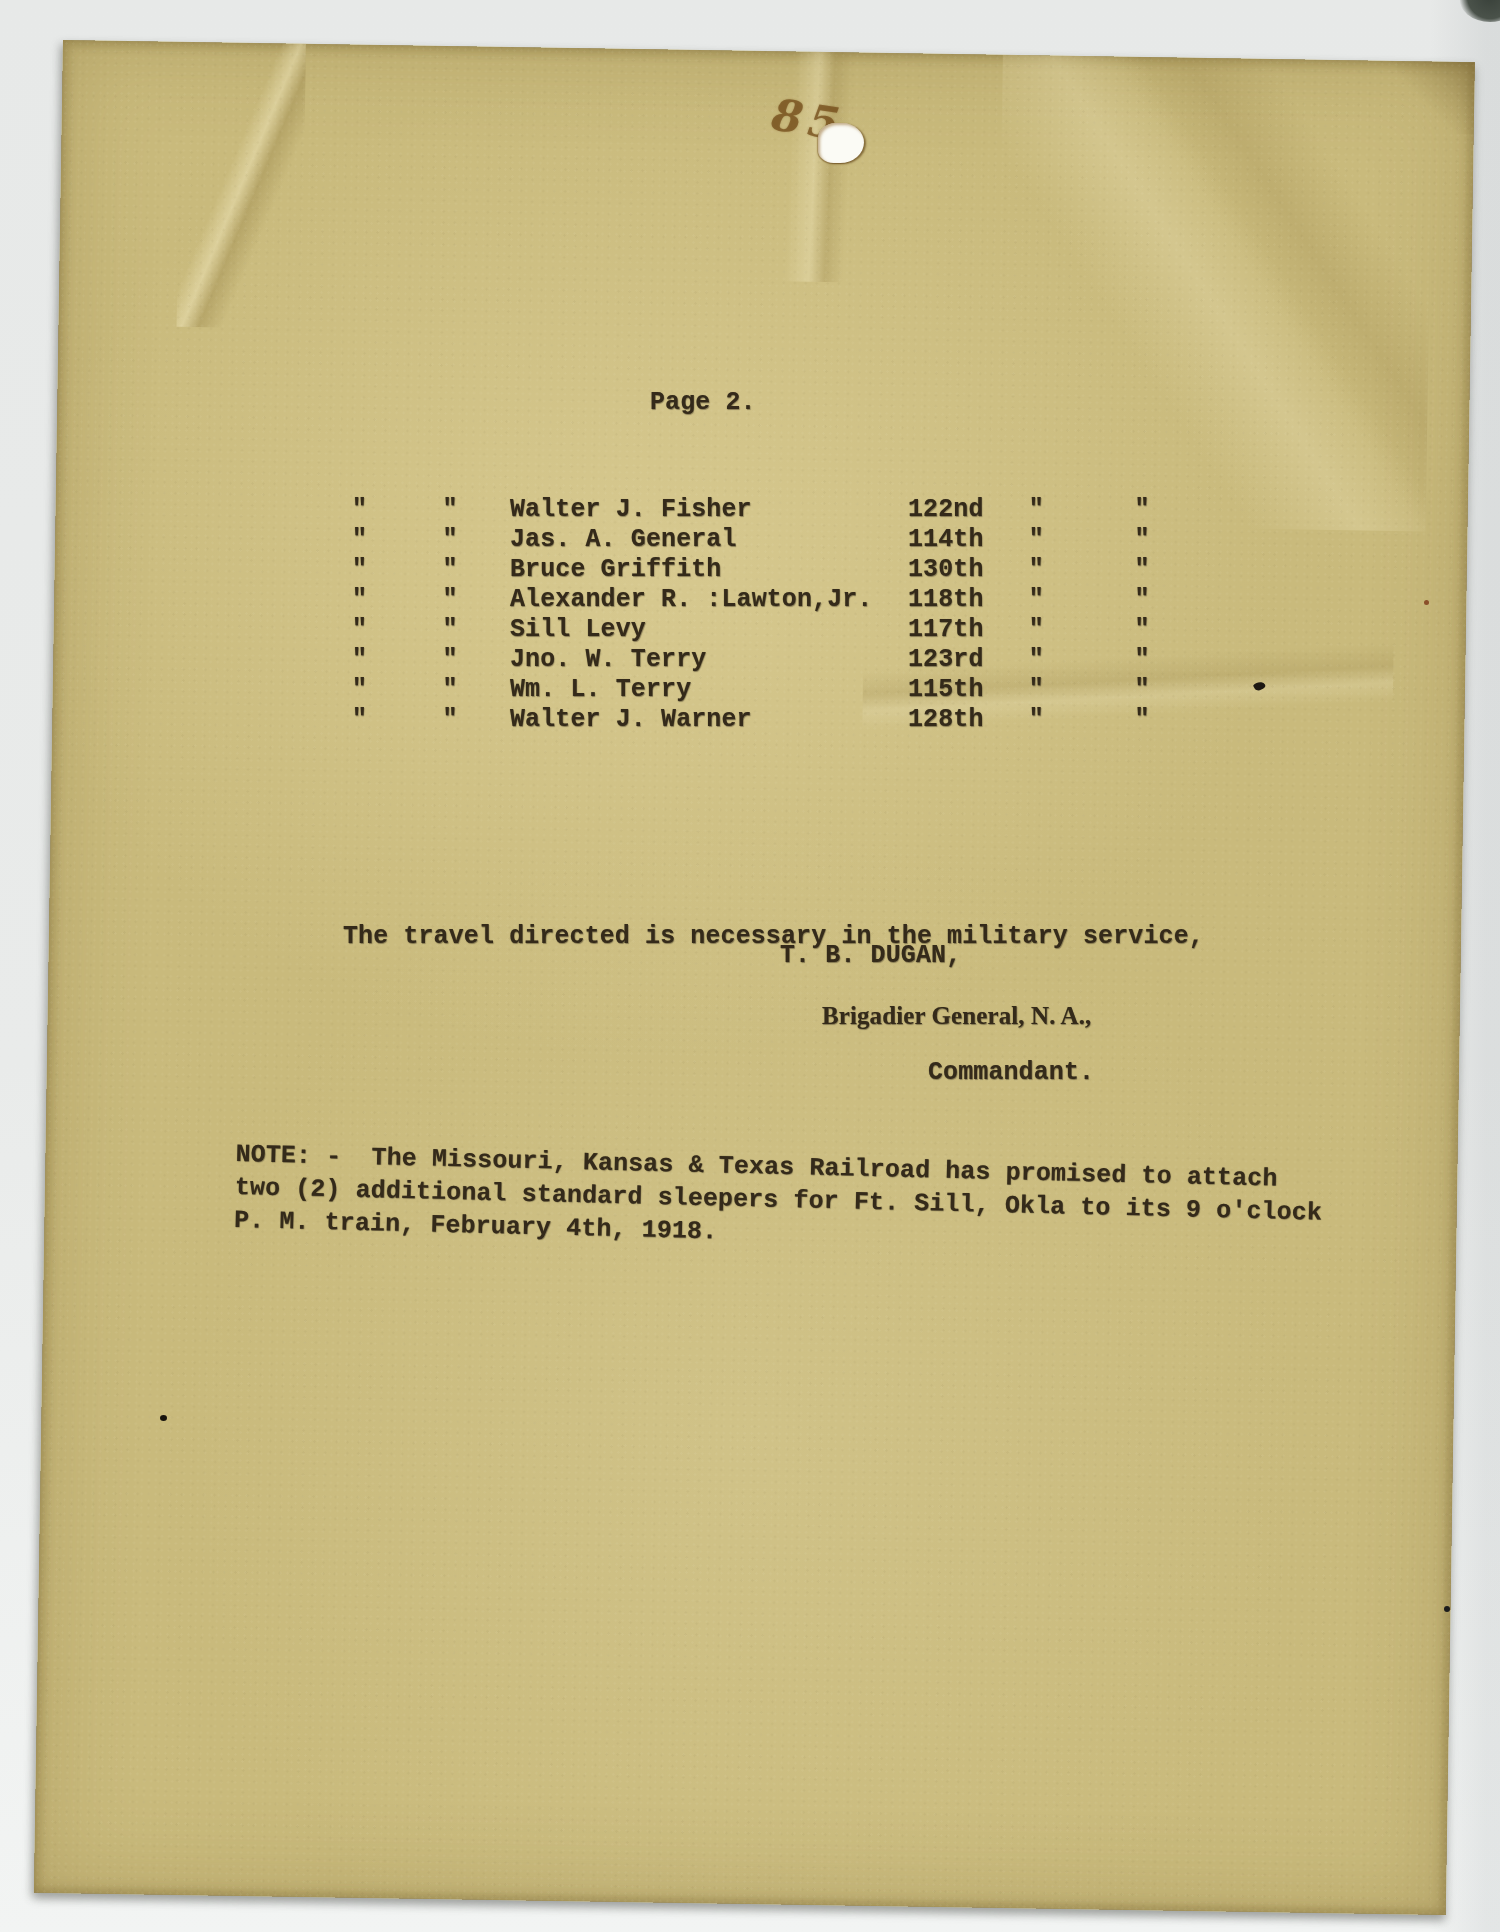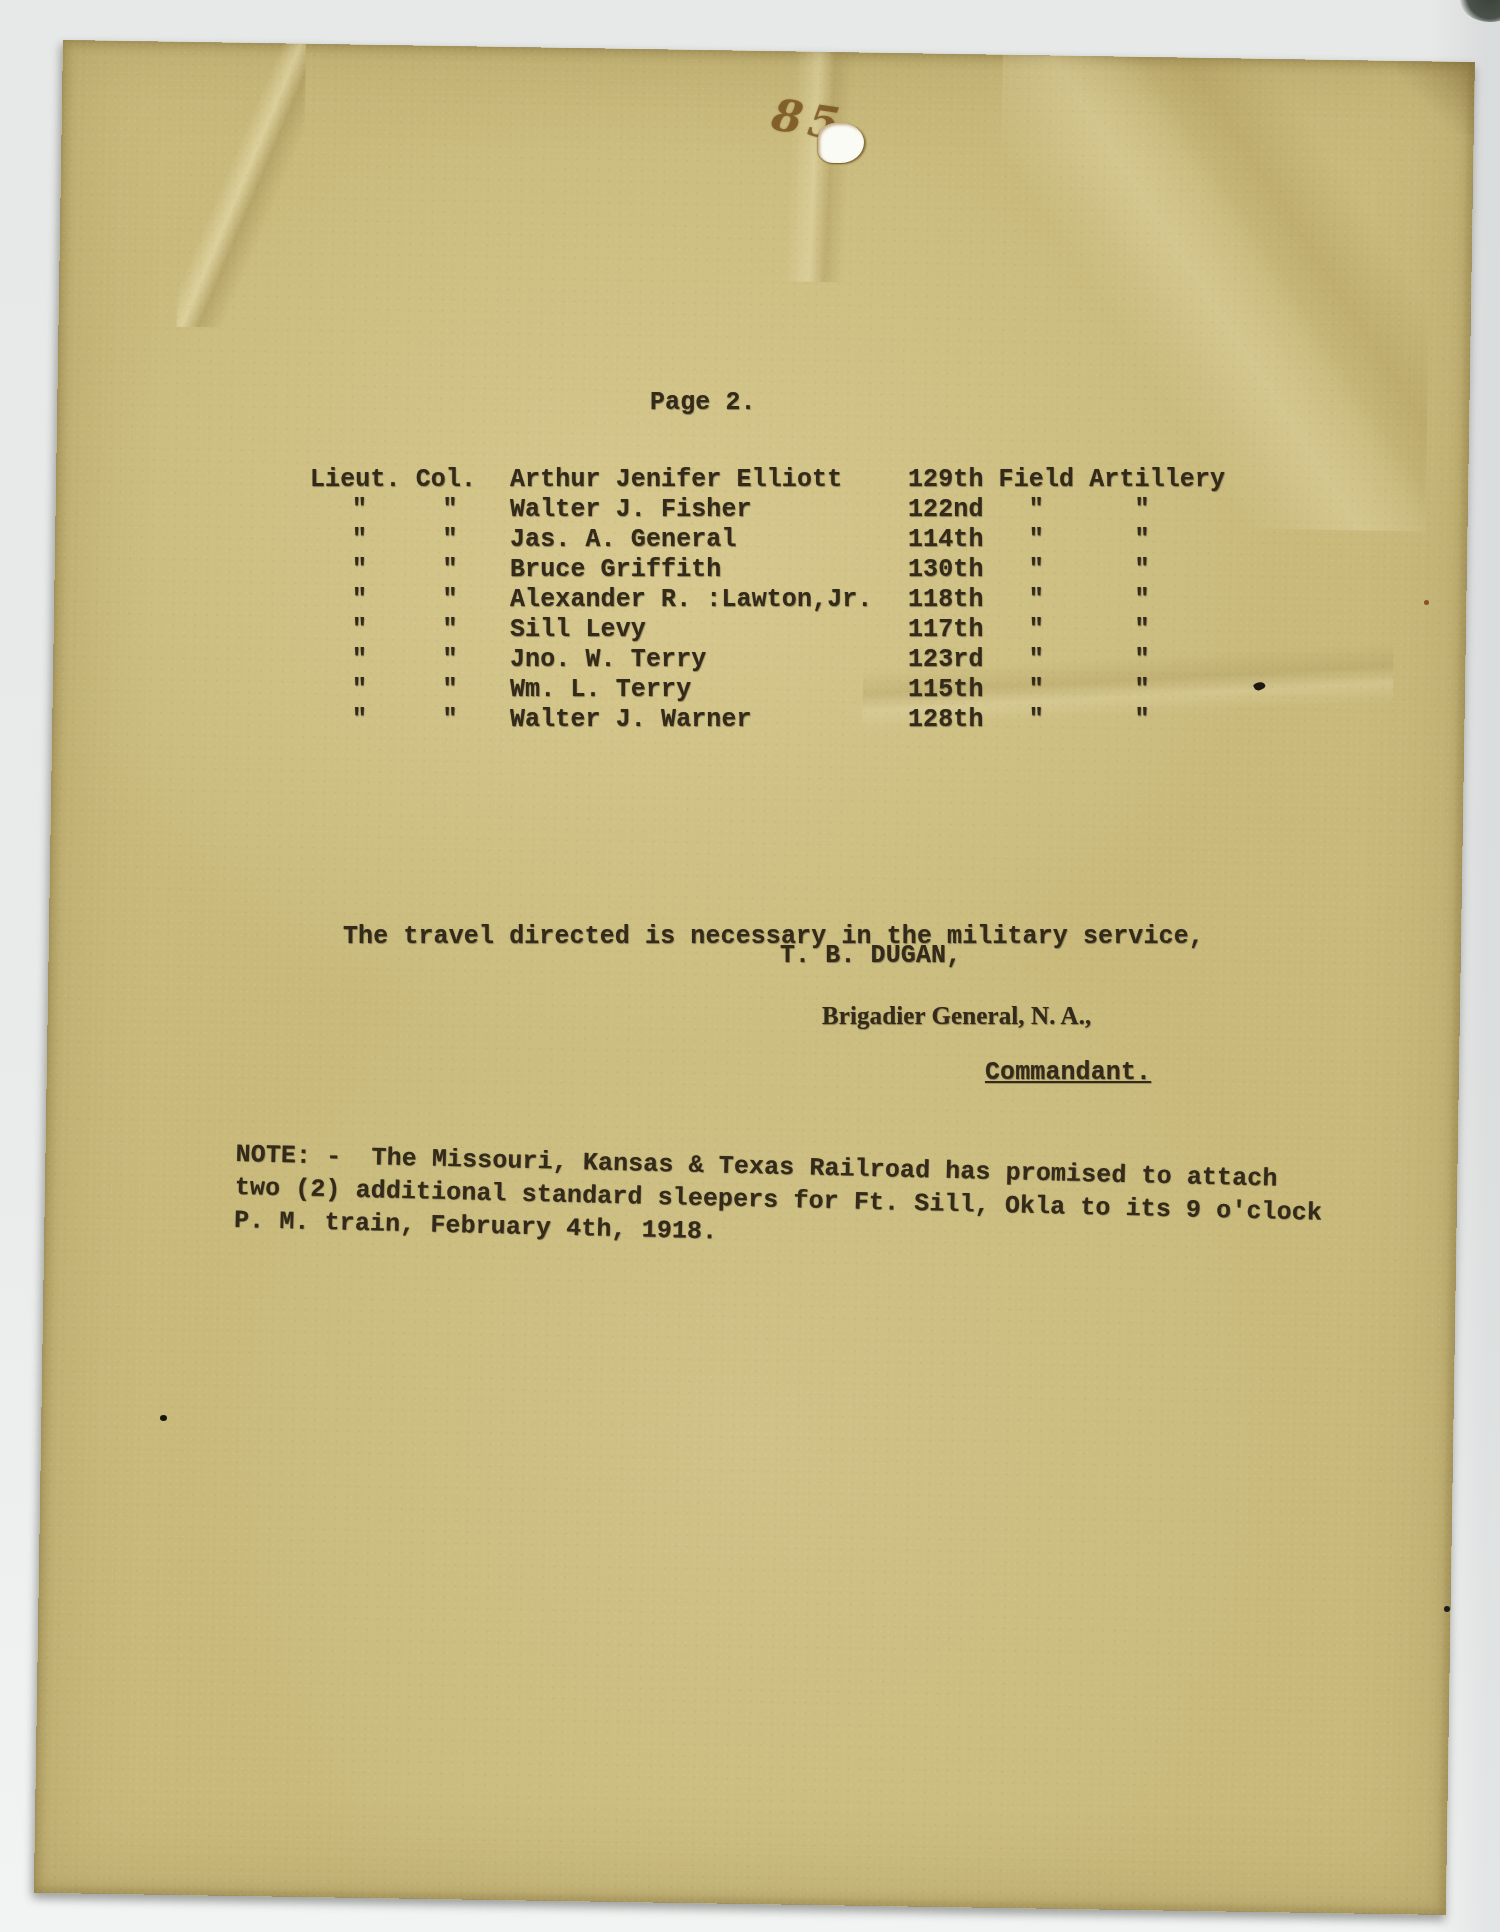--- a/index.html
+++ b/index.html
@@ -83,21 +83,21 @@
     text-shadow:0.6px 0.6px 0.9px rgba(52,42,26,.45), -0.3px 0 0.7px rgba(52,42,26,.28);}
   .cell.rank{left:310px;}
   .row.ditto .cell.rank{left:352px;}
   .cell.name{left:510px;}
   .cell.unit{left:908px;}
   #r1{top:465px}#r2{top:495px}#r3{top:525px}#r4{top:555px}#r5{top:585px}
   #r6{top:615px}#r7{top:645px}#r8{top:675px}#r9{top:705px}
   .travel-line{left:343px;top:876px;margin-top:48px;}
   .sig-name{left:780px;top:943px;}
   .sig-title{left:822px;top:1003px;font-family:Liberation Serif, serif;}
-  .sig-role{left:985px;top:1060px;text-decoration:underline;}
+  .sig-role{left:928px;top:1060px;}
   .note-block{
     position:absolute;left:236px;top:1138px;width:1120px;
     transform:rotate(1.35deg);transform-origin:0 0;
   }
   .note-line{display:block;position:relative;white-space:pre;line-height:33px;
     text-shadow:0.6px 0.6px 0.9px rgba(52,42,26,.45), -0.3px 0 0.7px rgba(52,42,26,.28);}
   
   .hand-mark{
     position:absolute;left:772px;top:94px;
     font-family:"DejaVu Serif","Liberation Serif",serif;font-style:italic;
@@ -129,25 +129,20 @@
     <div class="crease wrinkle-top-right"></div>
     <div class="crease wrinkle-mid-right"></div>
     <div class="crease dogear-tr"></div>
     <div class="grain"></div>
   </div>
 
   <div class="text-layer">
 
     <span class="t page-label">Page 2.</span>
 
-    <div class="row first" id="r1">
-      <span class="cell rank">Lieut. Col.</span>
-      <span class="cell name">Arthur Jenifer Elliott</span>
-      <span class="cell unit">129th Field Artillery</span>
-    </div>
     <div class="row ditto" id="r2">
       <span class="cell rank">"     "</span>
       <span class="cell name">Walter J. Fisher</span>
       <span class="cell unit">122nd   "      "</span>
     </div>
     <div class="row ditto" id="r3">
       <span class="cell rank">"     "</span>
       <span class="cell name">Jas. A. General</span>
       <span class="cell unit">114th   "      "</span>
     </div>

